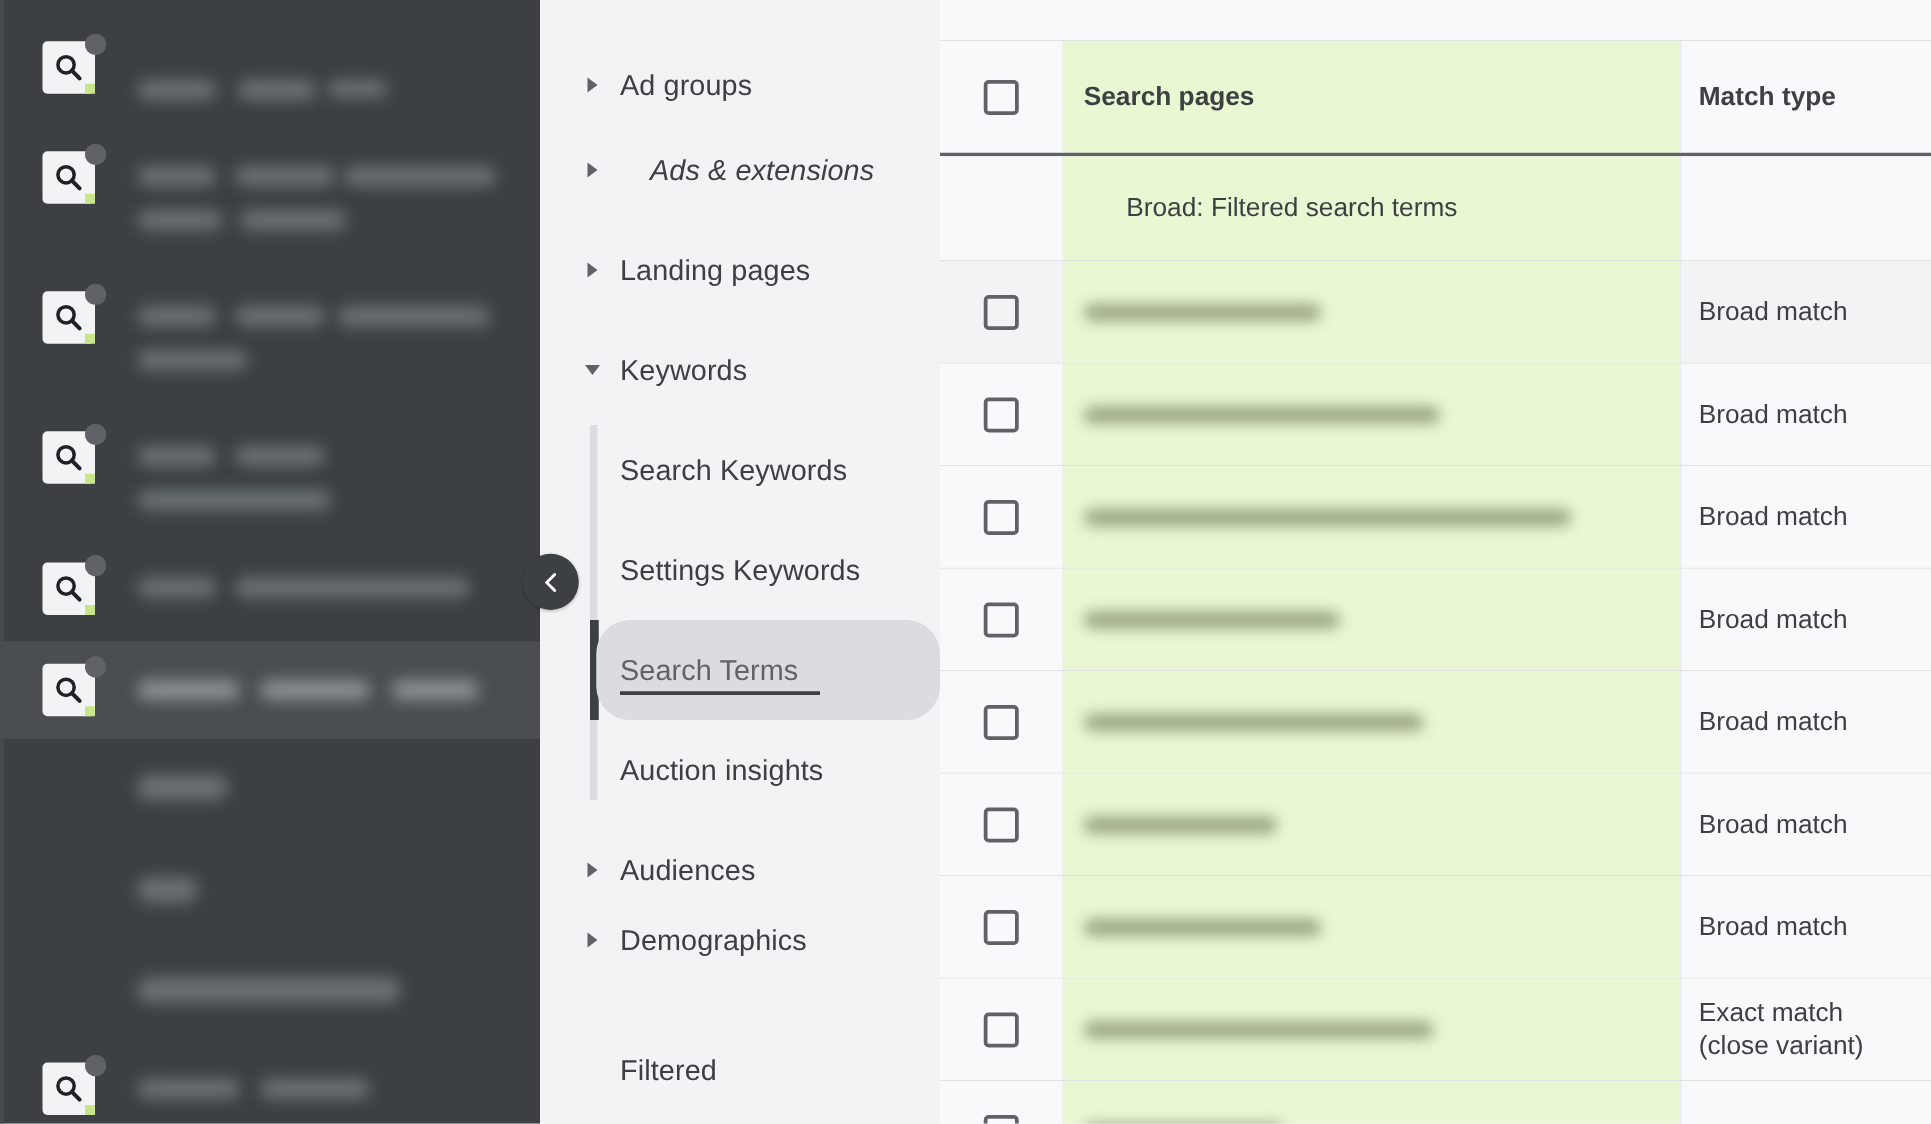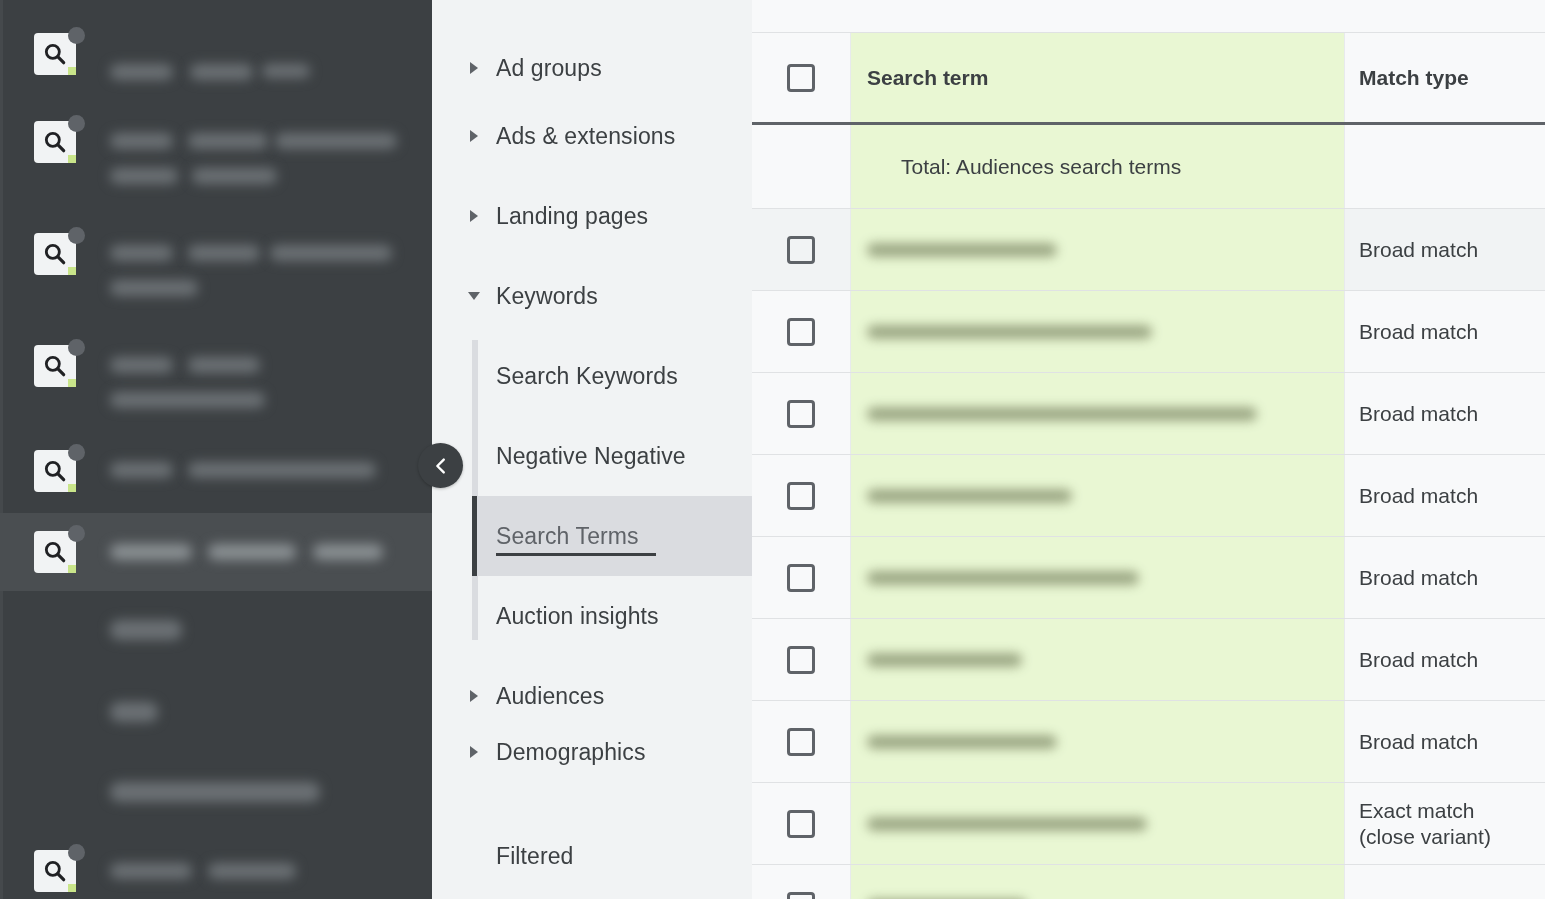--- a/index.html
+++ b/index.html
@@ -78,21 +78,21 @@
   }
   .sub-guide{
     position:absolute;left:472px;top:340px;width:6px;height:300px;
     background:#dadce0;
   }
   .sub-item{
     position:absolute;left:477px;width:275px;height:80px;
     display:flex;align-items:center;
   }
   .sub-item .nav-label{margin-left:19px;}
-  .sub-item.active{background:#dadce0;}
+  .sub-item.active{background:#dadce0;border-radius:27px;}
   .sub-indicator{
     position:absolute;left:472px;width:7px;height:80px;background:#3c4043;
   }
   .sub-underline{
     position:absolute;height:3px;background:#3c4043;
   }
 
   
   .table-area{
     position:absolute;left:752px;top:0;width:793px;height:899px;
@@ -258,39 +258,39 @@
 
     <div class="sub-guide" style="left:40px;"></div>
 
     <div class="nav-row" style="top:46px;height:44px;">
       <div class="caret caret-right" style="position:absolute;left:38px;top:16px;"></div>
       <div class="nav-label" style="margin-left:64px;">Ad groups</div>
     </div>
 
     <div class="nav-row" style="top:114px;height:44px;">
       <div class="caret caret-right" style="position:absolute;left:38px;top:16px;"></div>
-      <div class="nav-label" style="margin-left:64px;">Ads &amp; extensions</div>
+      <div class="nav-label" style="margin-left:88px;font-style:italic;">Ads &amp; extensions</div>
     </div>
 
     <div class="nav-row" style="top:194px;height:44px;">
       <div class="caret caret-right" style="position:absolute;left:38px;top:16px;"></div>
       <div class="nav-label" style="margin-left:64px;">Landing pages</div>
     </div>
 
     <div class="nav-row" style="top:274px;height:44px;">
       <div class="caret caret-down" style="position:absolute;left:36px;top:18px;"></div>
       <div class="nav-label" style="margin-left:64px;">Keywords</div>
     </div>
 
     <div class="sub-item" style="left:45px;top:336px;width:275px;">
       <div class="nav-label">Search Keywords</div>
     </div>
 
     <div class="sub-item" style="left:45px;top:416px;width:275px;">
-      <div class="nav-label">Negative Negative</div>
+      <div class="nav-label">Settings Keywords</div>
     </div>
 
     <div class="sub-indicator" style="left:40px;top:496px;"></div>
     <div class="sub-item active" style="left:45px;top:496px;width:275px;">
       <div class="nav-label" style="color:#5f6368;">Search Terms</div>
       <div class="sub-underline" style="left:19px;top:57px;width:160px;"></div>
     </div>
 
     <div class="sub-item" style="left:45px;top:576px;width:275px;">
       <div class="nav-label">Auction insights</div>
@@ -320,31 +320,31 @@
   <div class="table-area">
     <div class="top-strip"></div>
 
     <div class="tbl">
 
       <div class="trow thick" style="height:92px;">
         <div class="c-check">
           <div class="cbx"></div>
         </div>
         <div class="c-term">
-          <span class="hdr-text">Search term</span>
+          <span class="hdr-text">Search pages</span>
         </div>
         <div class="c-match">
           <span class="hdr-text">Match type</span>
         </div>
       </div>
 
       <div class="trow" style="height:84px;">
         <div class="c-check"></div>
         <div class="c-term">
-          <span class="total-label">Total: Audiences search terms</span>
+          <span class="total-label">Broad: Filtered search terms</span>
         </div>
         <div class="c-match">
           <span class="cell-text"></span>
         </div>
       </div>
 
       <div class="trow hov" style="height:82px;">
         <div class="c-check">
             <div class="cbx"></div>
           </div>

